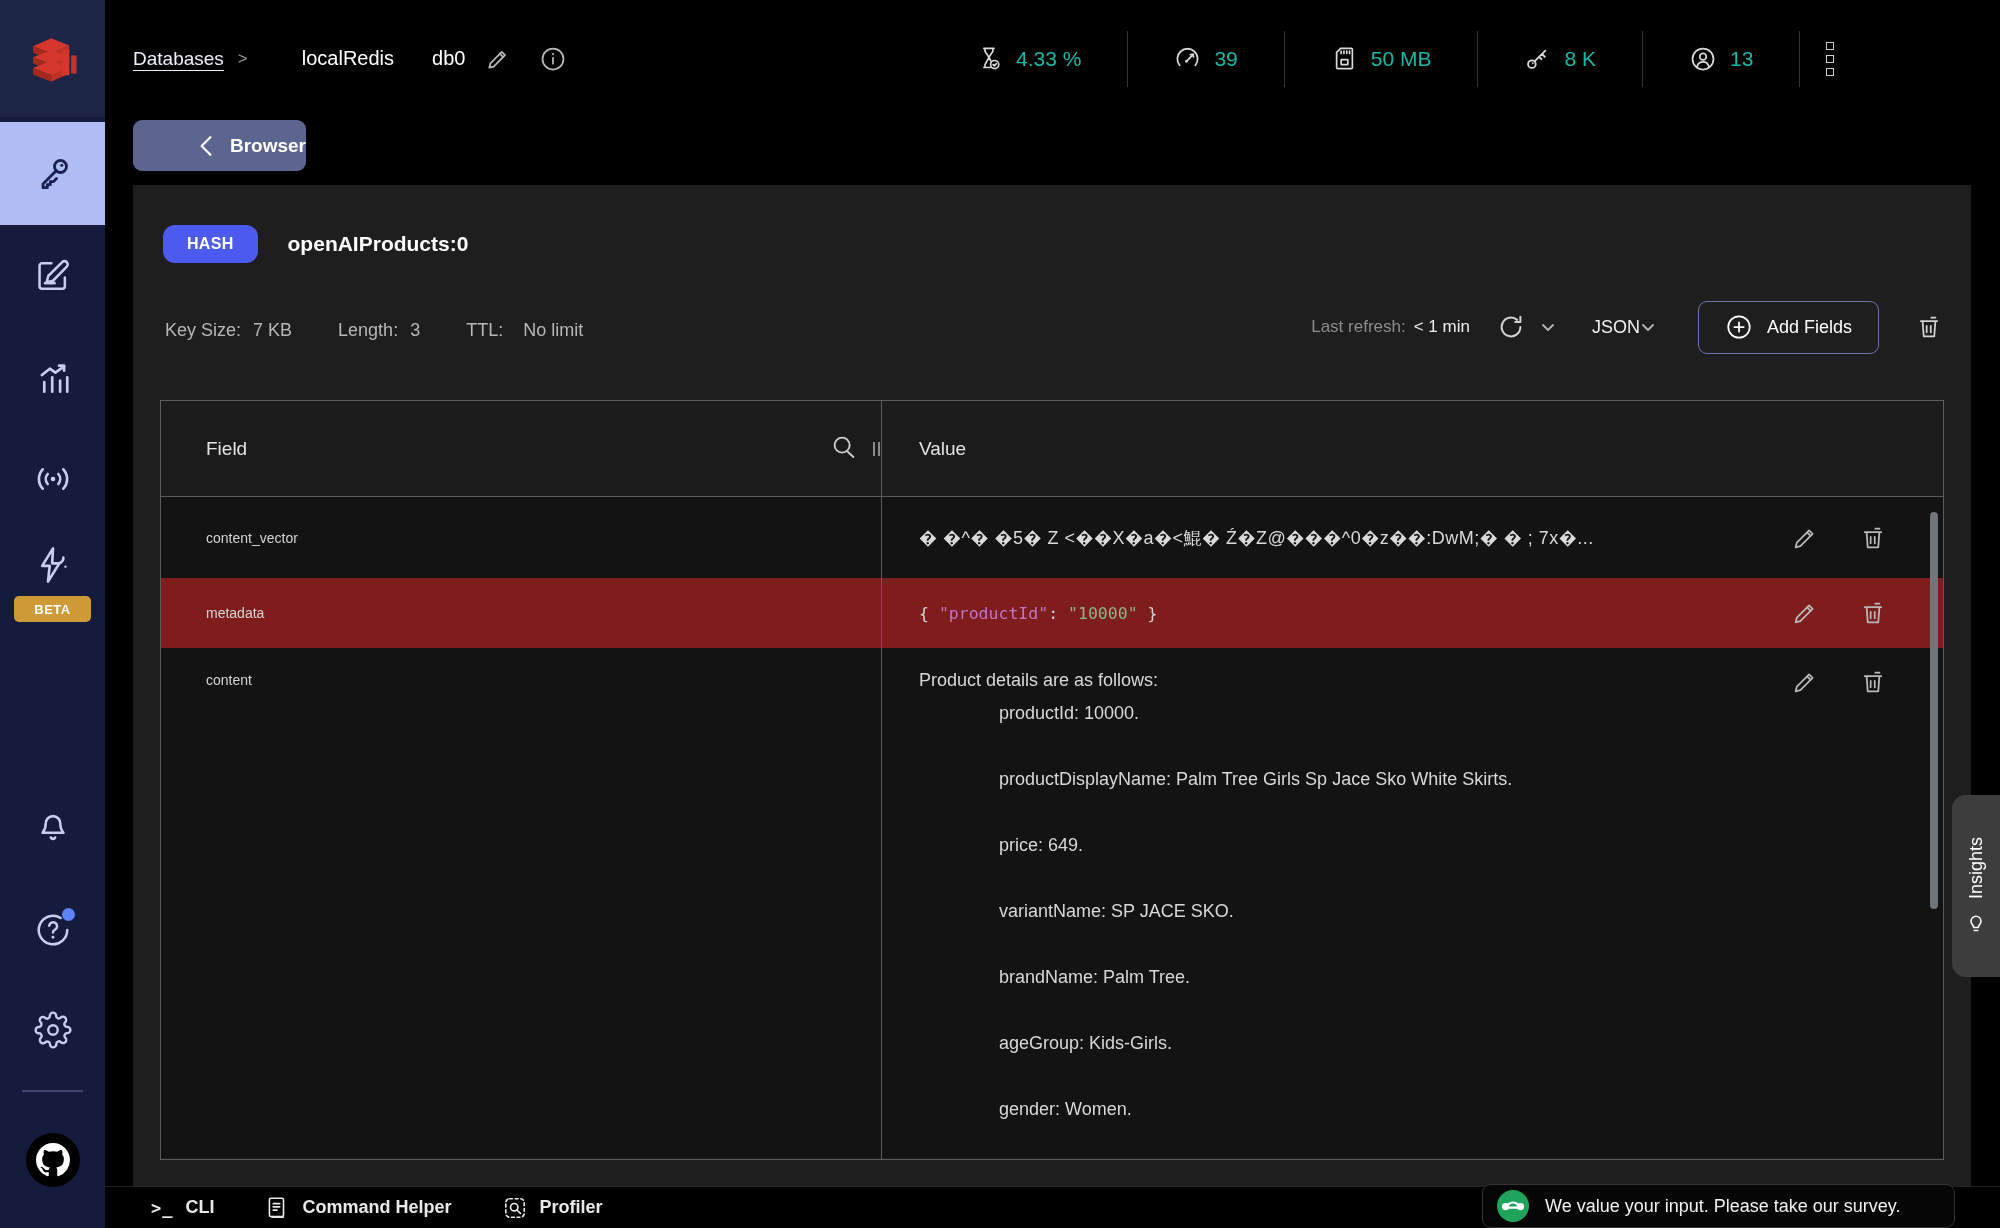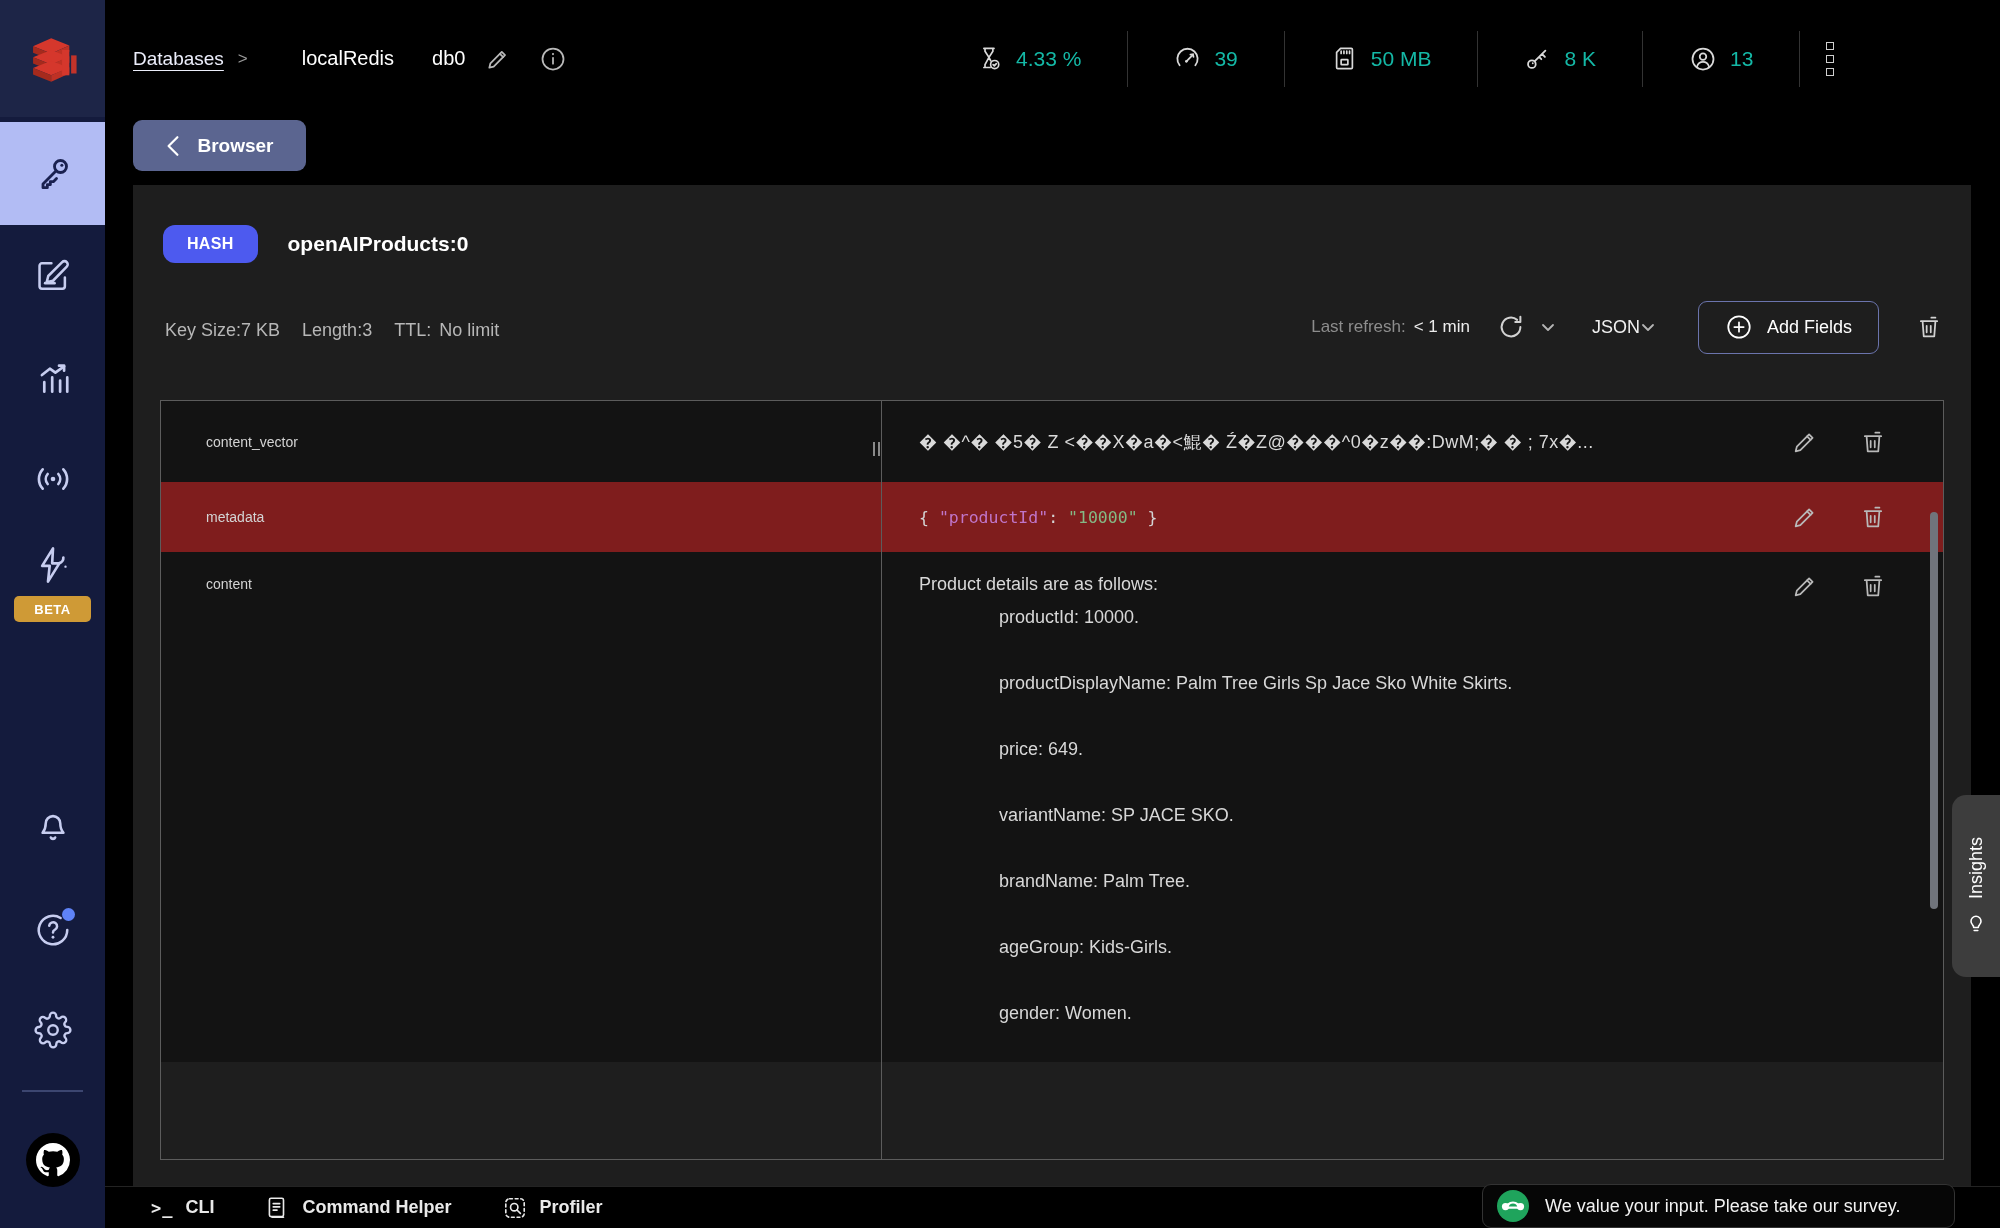--- a/index.html
+++ b/index.html
@@ -35,31 +35,31 @@
   .bc-db { color:#fff; font-size:20px; margin-left:24px; }
   .icon-btn { cursor:pointer; color:#b9b9b9; display:flex; align-items:center; justify-content:center; }
   .stats { position:absolute; left:825px; top:0; height:117px; display:flex; align-items:center; }
   .stat { display:flex; align-items:center; gap:13px; padding:0 46px; color:#14b8a6; font-size:21px; }
   .stat-divider { width:1px; height:56px; background:#333; }
   .overflow-dots { display:flex; flex-direction:column; gap:5px; margin:0 30px 0 26px; cursor:pointer; }
   .overflow-dots span { width:8px; height:8px; border:1.6px solid #cfcfcf; }
 
   
   .browser-btn { position:absolute; left:133px; top:120px; width:173px; height:51px;
-    background:#5b6590; border-radius:9px; display:flex; align-items:center; justify-content:center;
+    background:#5b6590; border-radius:9px; display:flex; align-items:center; justify-content:flex-end;
     gap:16px; color:#fff; font-size:19px; font-weight:700; cursor:pointer; }
 
   
   .panel { position:absolute; left:133px; top:185px; width:1838px; height:1001px; background:#1e1e1e; }
   .key-header { position:absolute; left:30px; top:40px; display:flex; align-items:center; gap:30px; }
   .type-badge { height:38px; padding:0 24px; border-radius:12px; display:flex; align-items:center;
     color:#fff; font-size:16px; font-weight:700; letter-spacing:.3px; }
   .key-name { color:#fff; font-size:21px; font-weight:700; }
   .info-row { position:absolute; left:32px; top:125px; height:40px; display:flex; align-items:center;
-    color:#b7b7b7; font-size:18px; }
+    gap:12px; color:#b7b7b7; font-size:18px; }
   .info-gap { width:22px; }
   .controls { position:absolute; right:28px; top:114px; height:56px; display:flex; align-items:center; }
   .lr-label { color:#8d8d8d; font-size:17px; }
   .lr-value { color:#ececec; font-size:17px; margin-left:8px; }
   .ctl-icon { margin-left:26px; color:#d2d2d2; cursor:pointer; }
   .chev { margin-left:14px; color:#b5b5b5; cursor:pointer; }
   .format-select { margin-left:36px; display:flex; align-items:center; color:#f0f0f0;
     font-size:18px; cursor:pointer; }
   .add-fields-btn { margin-left:42px; height:53px; padding:0 26px; border:1px solid #6b74ad; border-radius:9px;
     background:transparent; color:#fff; font-size:18px; display:flex; align-items:center; gap:14px; cursor:pointer;
@@ -367,20 +367,30 @@
       </button>
       <span class="key-trash">
         <svg width="28" height="28" viewBox="0 0 24 24" fill="none" stroke="currentColor" stroke-width="1.5" stroke-linecap="round" stroke-linejoin="round">
           <path d="M5 7h14M14 4h3.5M6.5 7l1 13h9l1-13"></path>
             <path d="M10 11v5.5M13.5 11v5.5"></path>
         </svg>
       </span>
     </div>
 
     <div class="table">
+      <div class="t-header">
+        <div class="th-field">Field</div>
+        <span class="th-search">
+          <svg width="30" height="30" viewBox="0 0 24 24" fill="none" stroke="currentColor" stroke-width="1.5" stroke-linecap="round">
+            <circle cx="10.5" cy="10.5" r="6"></circle>
+              <path d="M15 15.8 19.5 20"></path>
+          </svg>
+        </span>
+        <div class="th-value">Value</div>
+      </div>
 
       <div class="t-row r1 row-dark" style="height:81px;">
         <div class="cell-field">content_vector</div>
         <div class="cell-value">
           <span class="garbled">� �^� �5� Z &lt;��Χ�a�&lt;鯤� Ź�Z@���^0�z��:DwM;� � ; 7x�...</span>
         </div>
         <div class="row-actions">
           <span class="icon-btn">
             <svg width="28" height="28" viewBox="0 0 24 24" fill="none" stroke="currentColor" stroke-width="1.5" stroke-linecap="round" stroke-linejoin="round">
               <path d="M15.5 5.5l3 3L8 19l-4 1 1-4 10.5-10.5z"></path>

